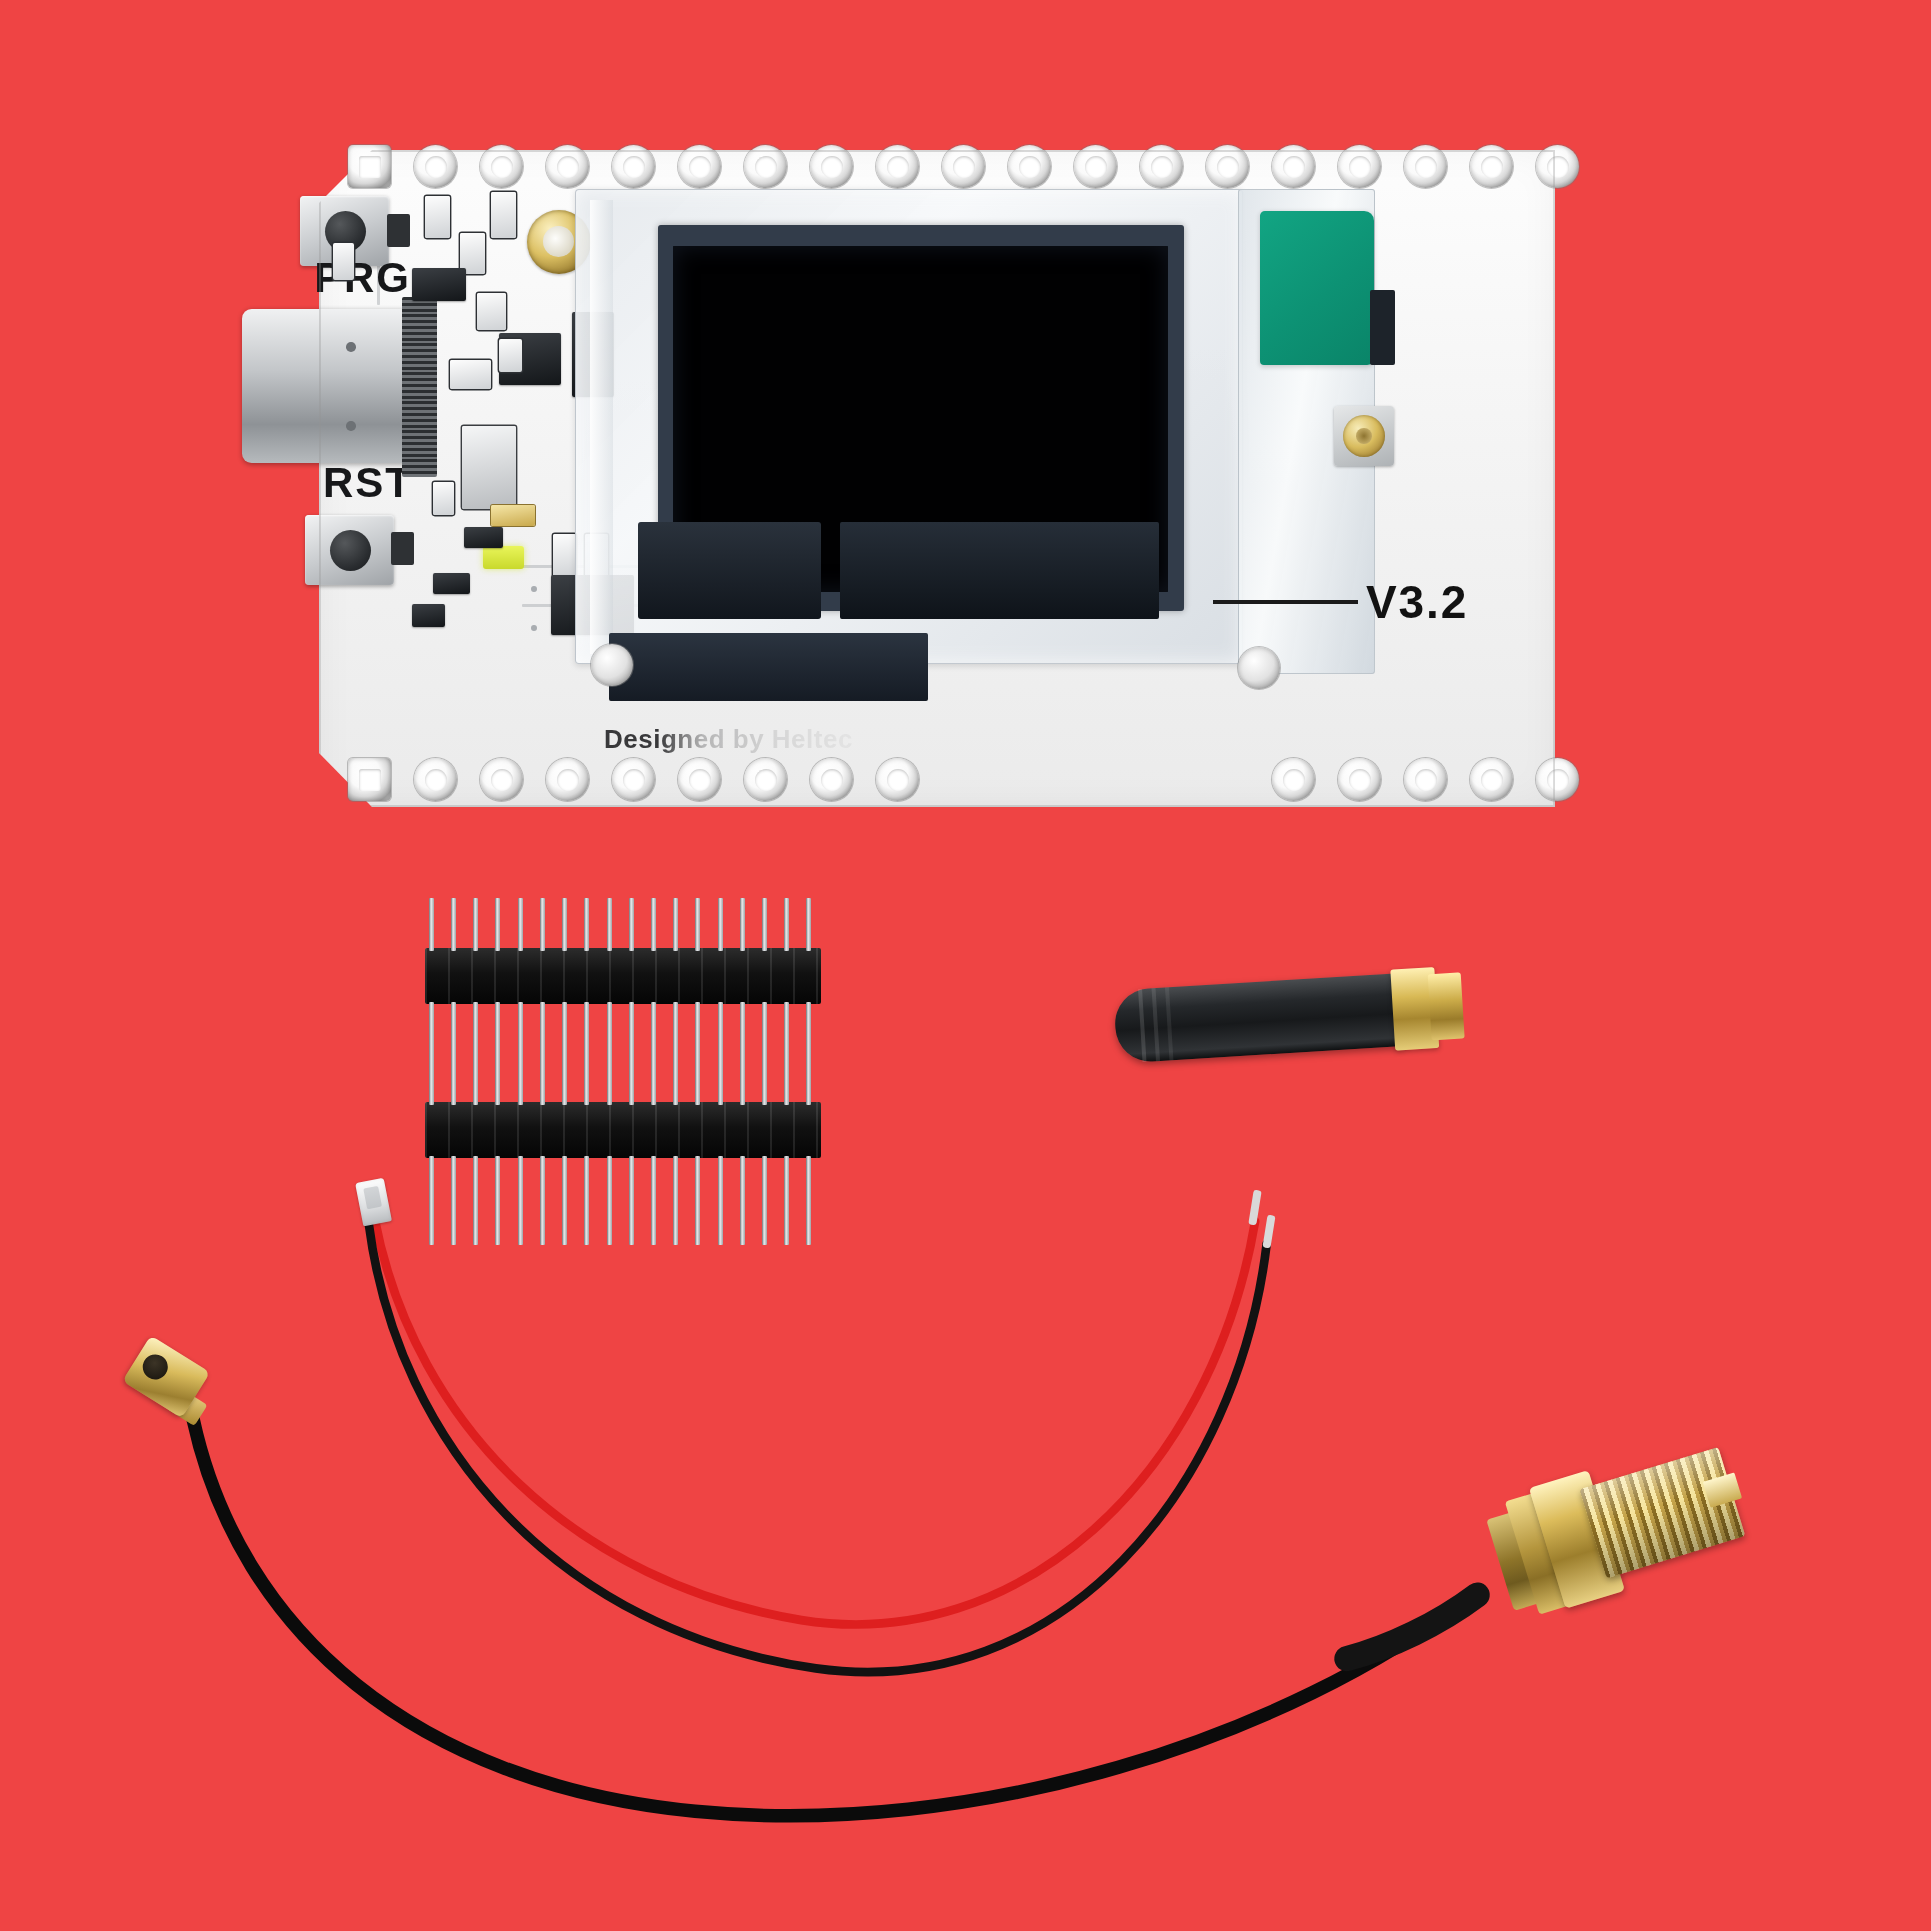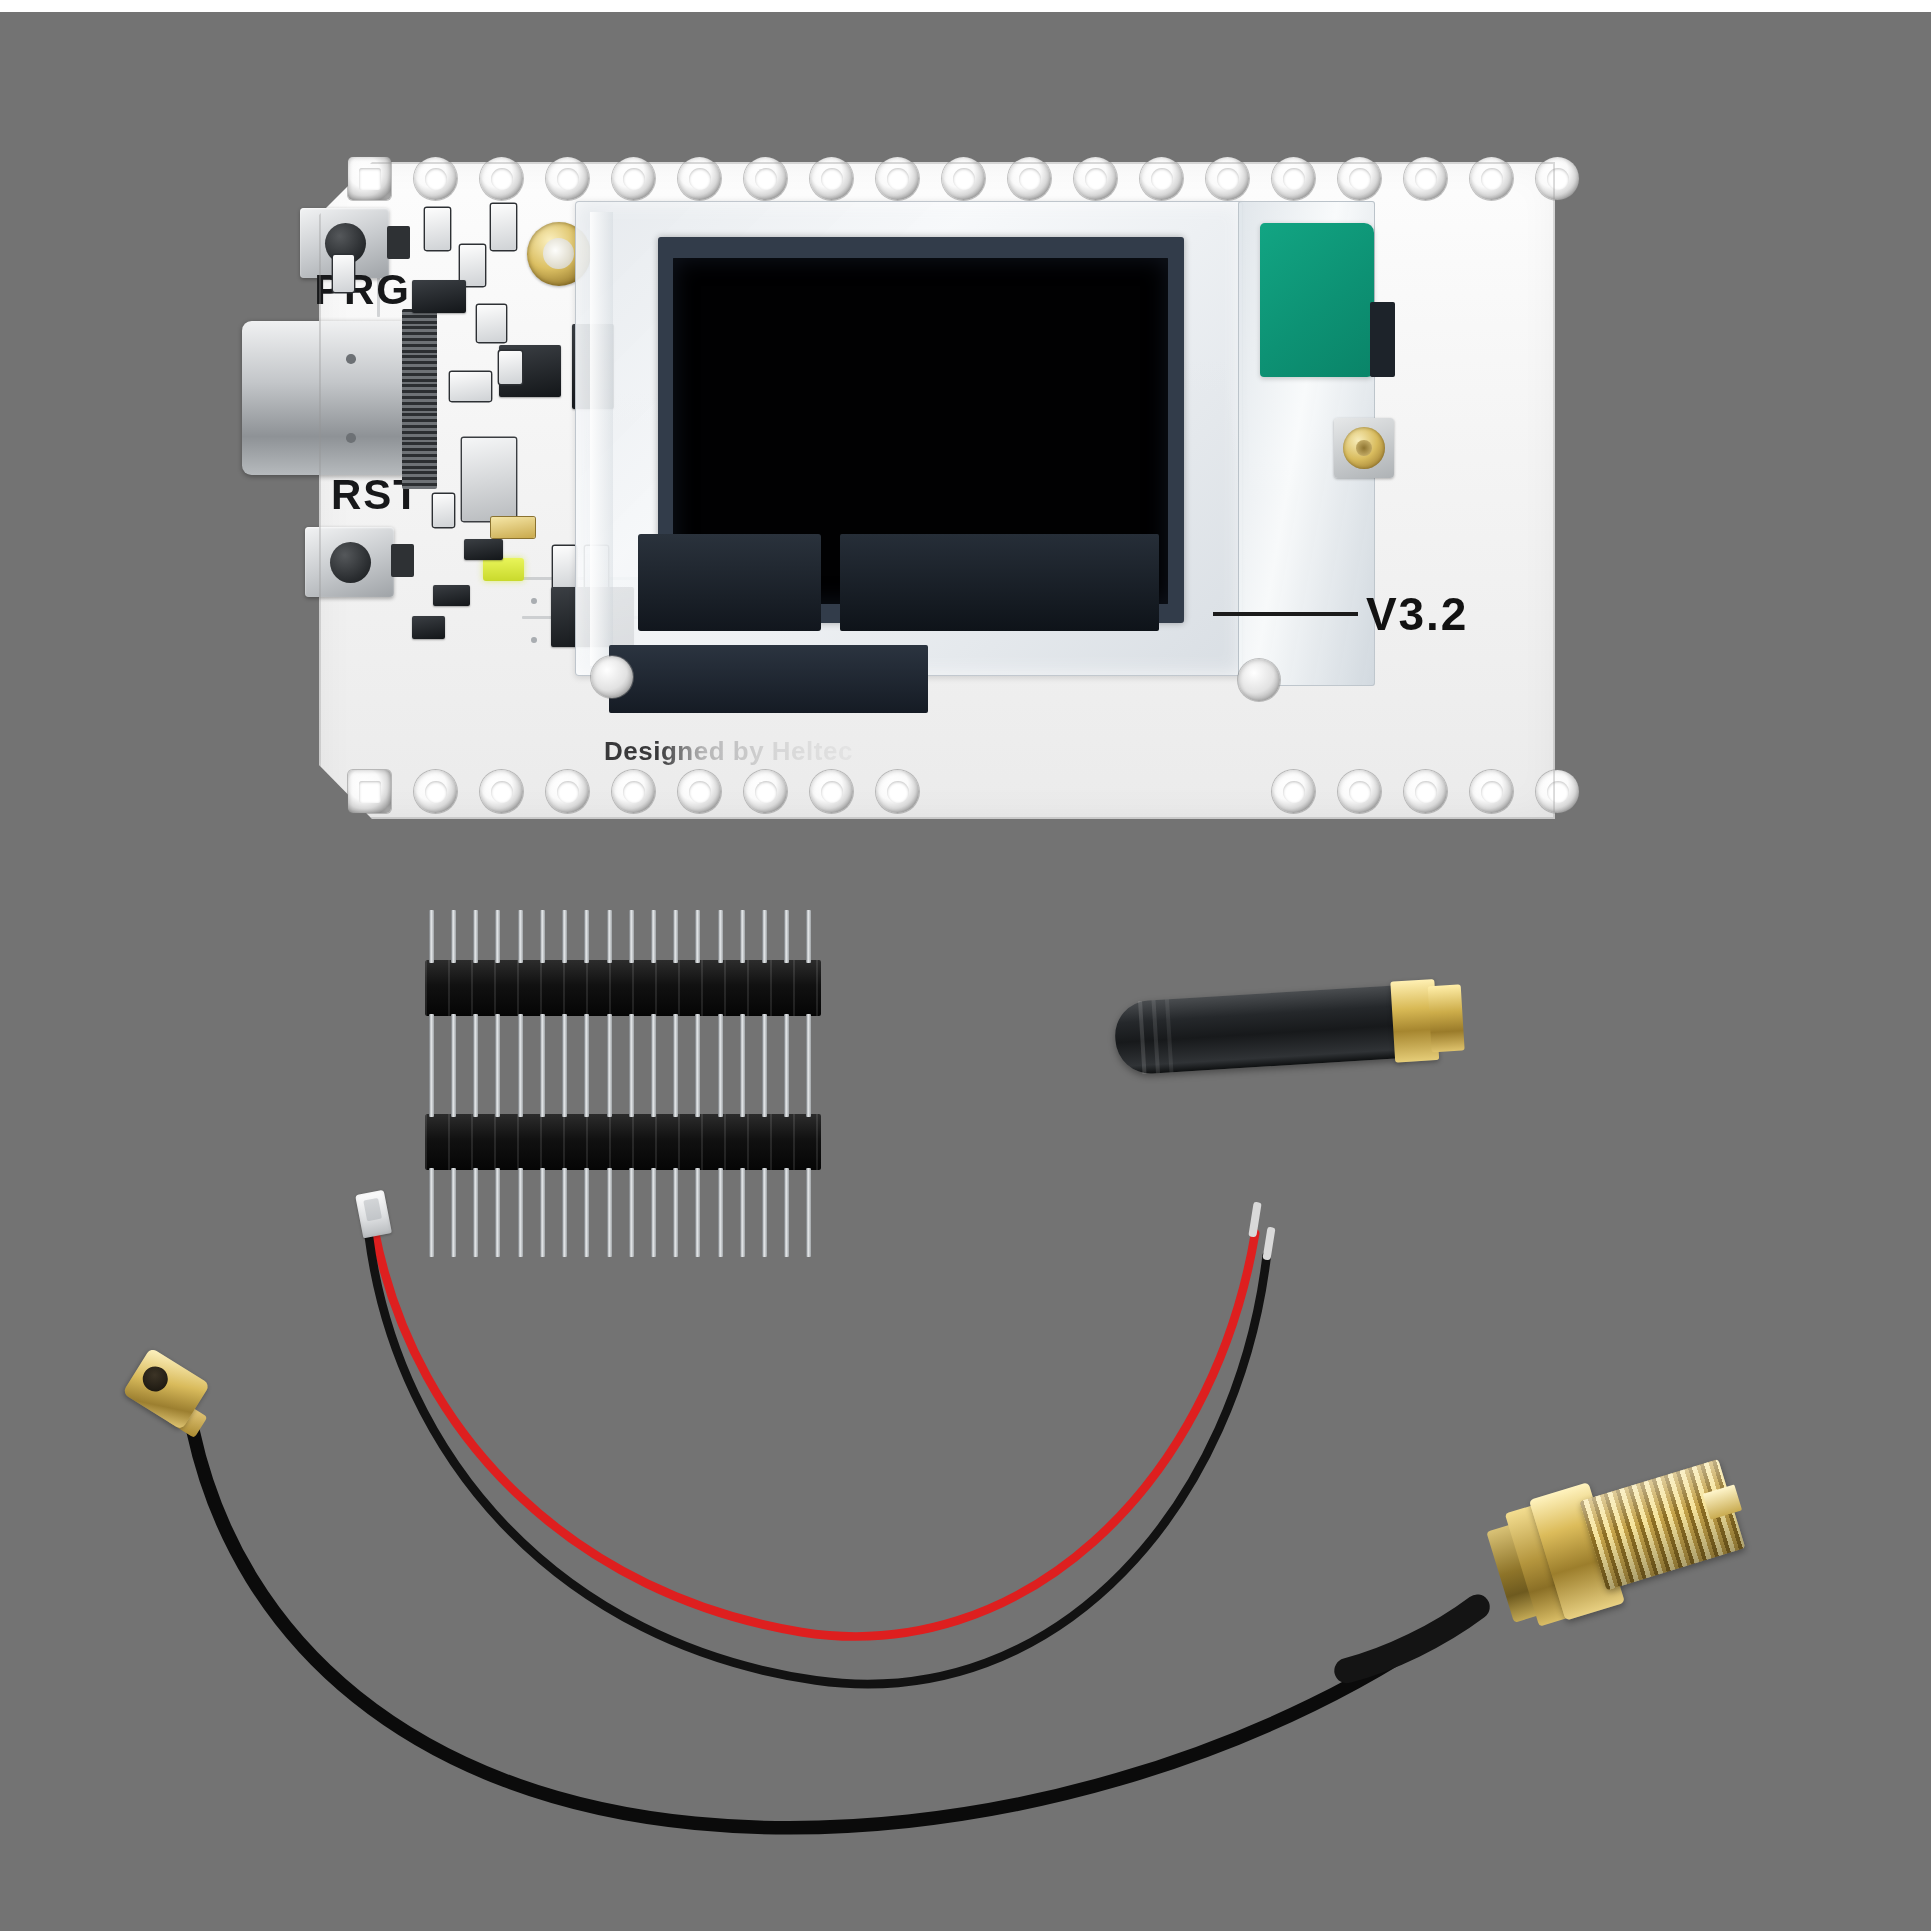--- a/index.html
+++ b/index.html
@@ -1,19 +1,19 @@
 <!DOCTYPE html>
 <html><head>
 <meta charset="utf-8">
 <title>Product Photo</title>
 <style>
   html,body{margin:0;padding:0;background:#ffffff;}
   body{width:1931px;height:1931px;position:relative;overflow:hidden;
        font-family:"Liberation Sans",sans-serif;}
-  .stage{position:absolute;inset:0;background:#737373;margin-top:12px;}
+  .stage{position:absolute;inset:0;background:#ef4444;}
 
   
   .board-wrap{position:absolute;left:319px;top:150px;width:1236px;height:657px;}
 
   .pcb{position:absolute;left:0;top:0;width:1236px;height:657px;
        background:linear-gradient(180deg,#fdfdfd 0%,#f4f4f4 45%,#ebebeb 100%);
        clip-path:polygon(53px 0,1236px 0,1236px 657px,53px 657px,0 603px,0 53px);
        box-shadow:inset 0 0 39px rgba(0,0,0,.05);}
   .pcb-edge{position:absolute;left:0;top:0;width:1236px;height:657px;
        clip-path:polygon(53px 0,1236px 0,1236px 657px,53px 657px,0 603px,0 53px);
@@ -249,21 +249,21 @@
     <div class="vdot" style="left:294px;top:475px"></div>
     <div class="vdot" style="left:174px;top:290px"></div>
     <div class="vdot" style="left:227px;top:208px"></div>
 
     <div class="btn" style="left:-19.3px;top:46px;"></div>
     <div class="btn-leg" style="left:68px;top:64px;"></div>
     <div class="btn-label" style="left:-4.8px;top:104px;">PRG</div>
 
     <div class="btn" style="left:-14.5px;top:365px;"></div>
     <div class="btn-leg" style="left:72px;top:382px;"></div>
-    <div class="btn-label" style="left:12px;top:309px;">RST</div>
+    <div class="btn-label" style="left:4px;top:309px;">RST</div>
 
     <div class="usbc"></div>
     <div class="usbc-fin"></div>
 
     <div class="ipex-l">
       <div class="ring"></div>
     </div>
 
     <div class="led"></div>
 

